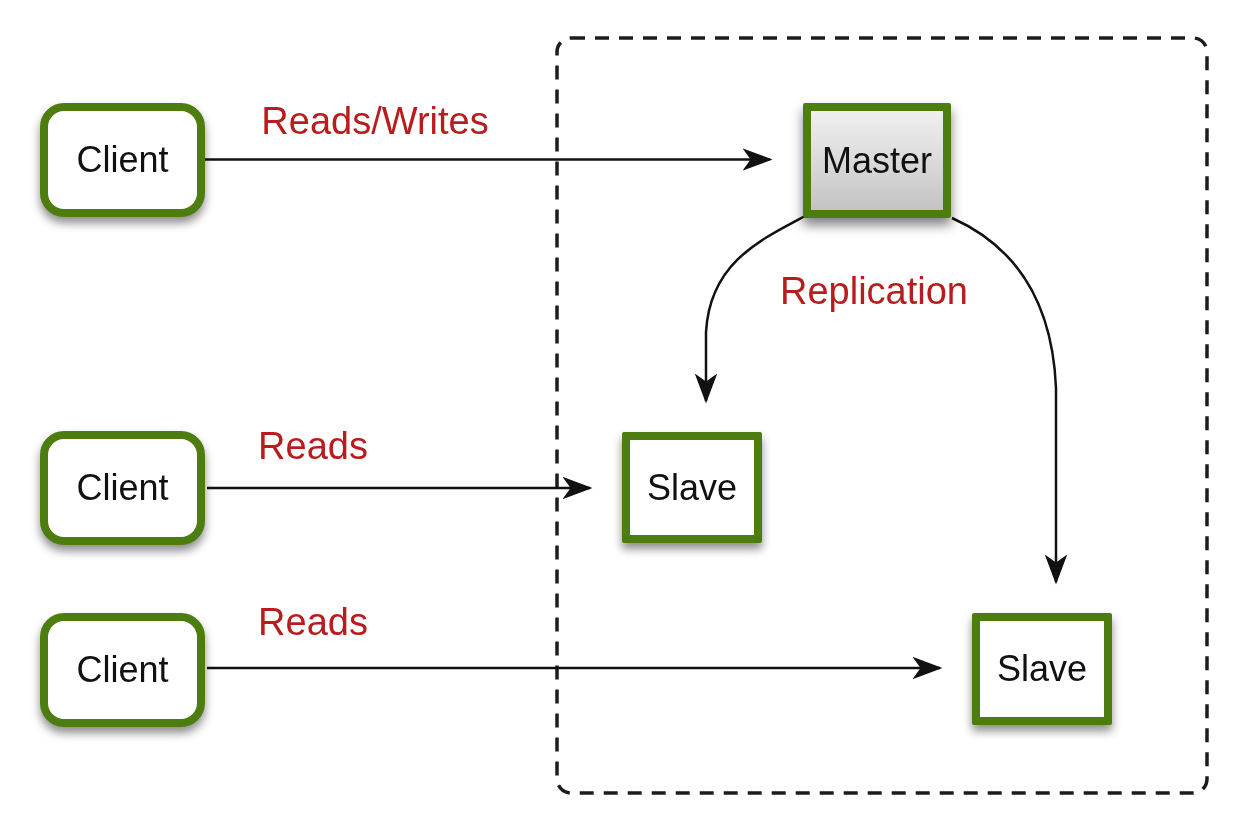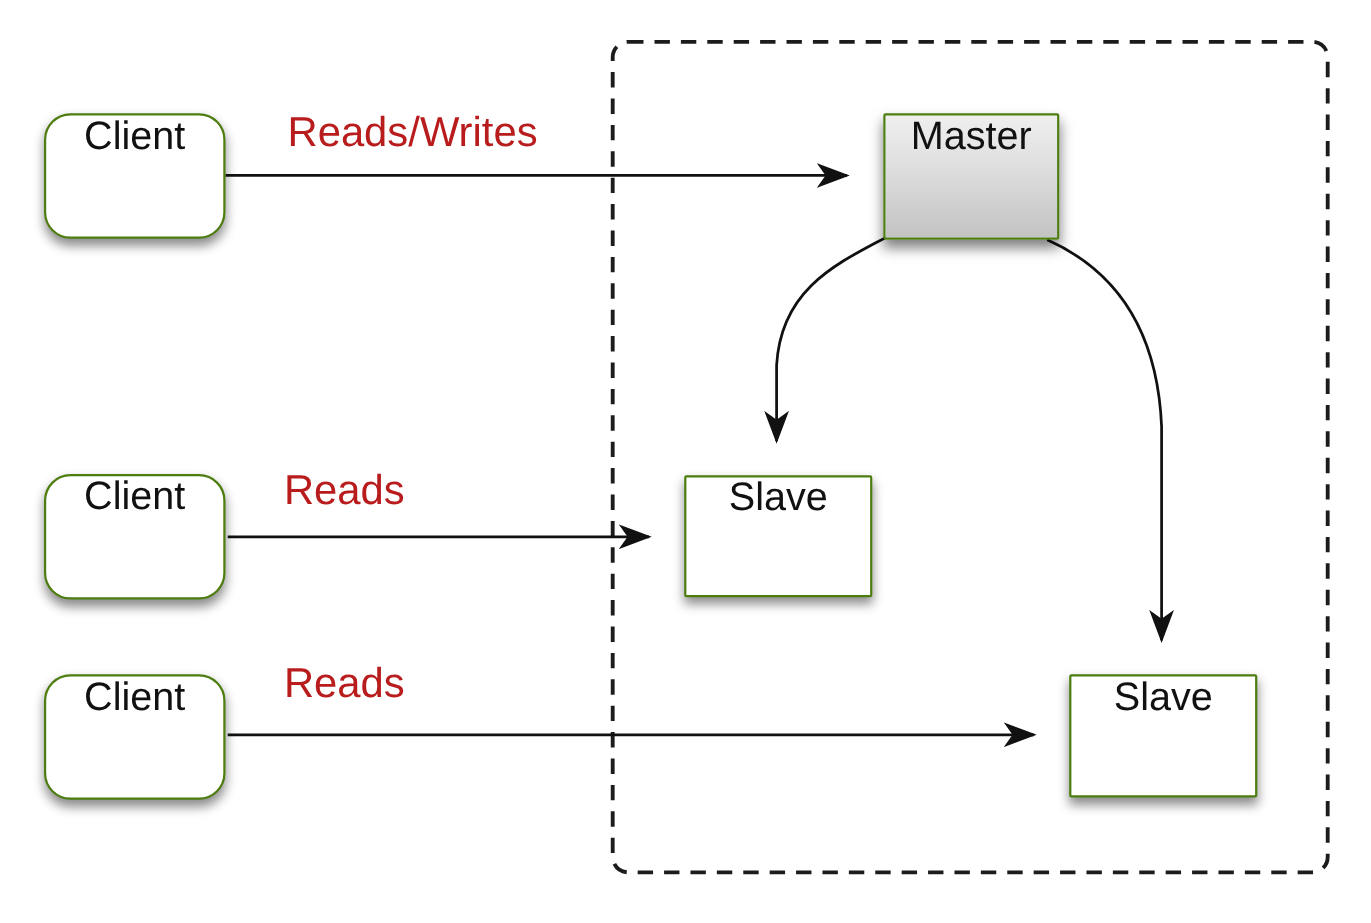--- a/index.html
+++ b/index.html
@@ -18,51 +18,51 @@
   .edges-layer {
     position: absolute;
     left: 0;
     top: 0;
     width: 1246px;
     height: 839px;
   }
   .node {
     position: absolute;
     display: flex;
-    align-items: flex-start;
+    align-items: center;
     justify-content: center;
     box-sizing: border-box;
-    border: 2px solid #4d7c0f;
+    border: 8px solid #4d7c0f;
     background: #ffffff;
     color: #111111;
     font-size: 36px;
     line-height: 1;
     box-shadow: 0 6px 10px rgba(0,0,0,0.45);
   }
   .node-client {
     left: 40px;
     width: 165px;
     height: 114px;
     border-radius: 24px;
   }
   .node-client-1 { top: 103px; }
   .node-client-2 { top: 431px; }
   .node-client-3 { top: 613px; }
   .node-master {
     left: 803px;
     top: 103px;
-    width: 160px;
+    width: 148px;
     height: 115px;
     border-radius: 2px;
     background: linear-gradient(180deg, #efefef 0%, #dddddd 45%, #c3c3c3 100%);
     box-shadow: 0 7px 12px rgba(0,0,0,0.5);
   }
   .node-slave {
     border-radius: 2px;
-    width: 171px;
+    width: 140px;
   }
   .node-slave-1 {
     left: 622px;
     top: 432px;
     height: 111px;
   }
   .node-slave-2 {
     left: 972px;
     top: 613px;
     height: 112px;
@@ -128,14 +128,15 @@
   <div class="node node-slave node-slave-2">
     <span>Slave</span>
   </div>
 
   <div class="edge-label label-reads-writes">Reads/Writes</div>
 
   <div class="edge-label label-reads-2">Reads</div>
 
   <div class="edge-label label-reads-3">Reads</div>
 
+  <div class="edge-label label-replication">Replication</div>
 
 </div>
 
 </body></html>

